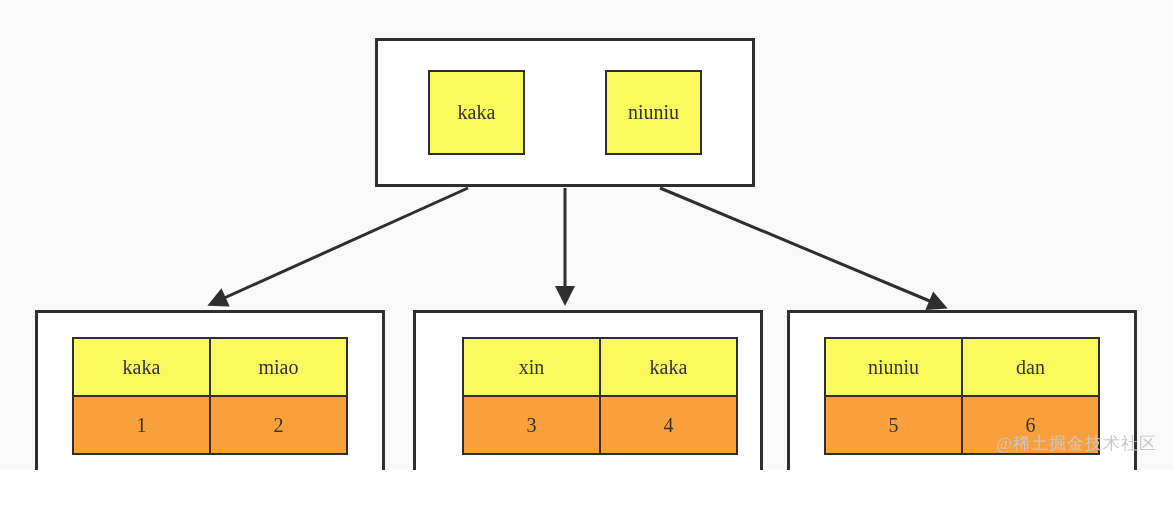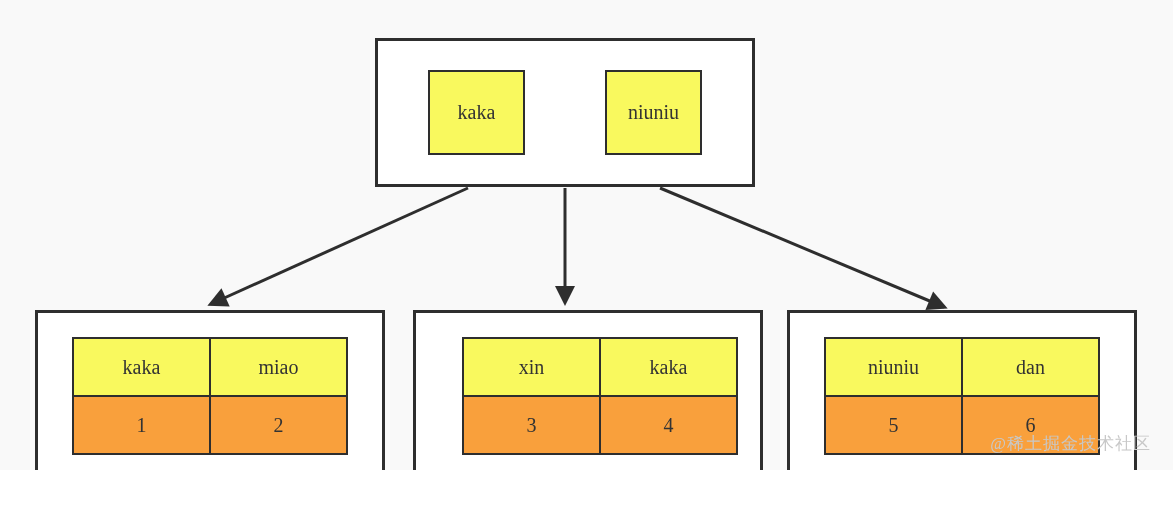--- a/index.html
+++ b/index.html
@@ -77,21 +77,21 @@
     border: 2px solid var(--border-dark, #2e2e2e);
     text-align: center;
     vertical-align: middle;
     font-size: 20px;
     padding: 0;
   }
   .header-cell { background: var(--key-yellow, #f9f95e); }
   .value-cell  { background: var(--value-orange, #f9a03c); }
   .watermark {
     position: absolute;
-    right: 22px;
+    right: 16px;
     bottom: 15px;
     font-size: 17px;
     color: var(--watermark-gray, #c8c8c8);
     letter-spacing: 1px;
   }
 </style>
 </head>
 <body>
 
 <div class="canvas">

